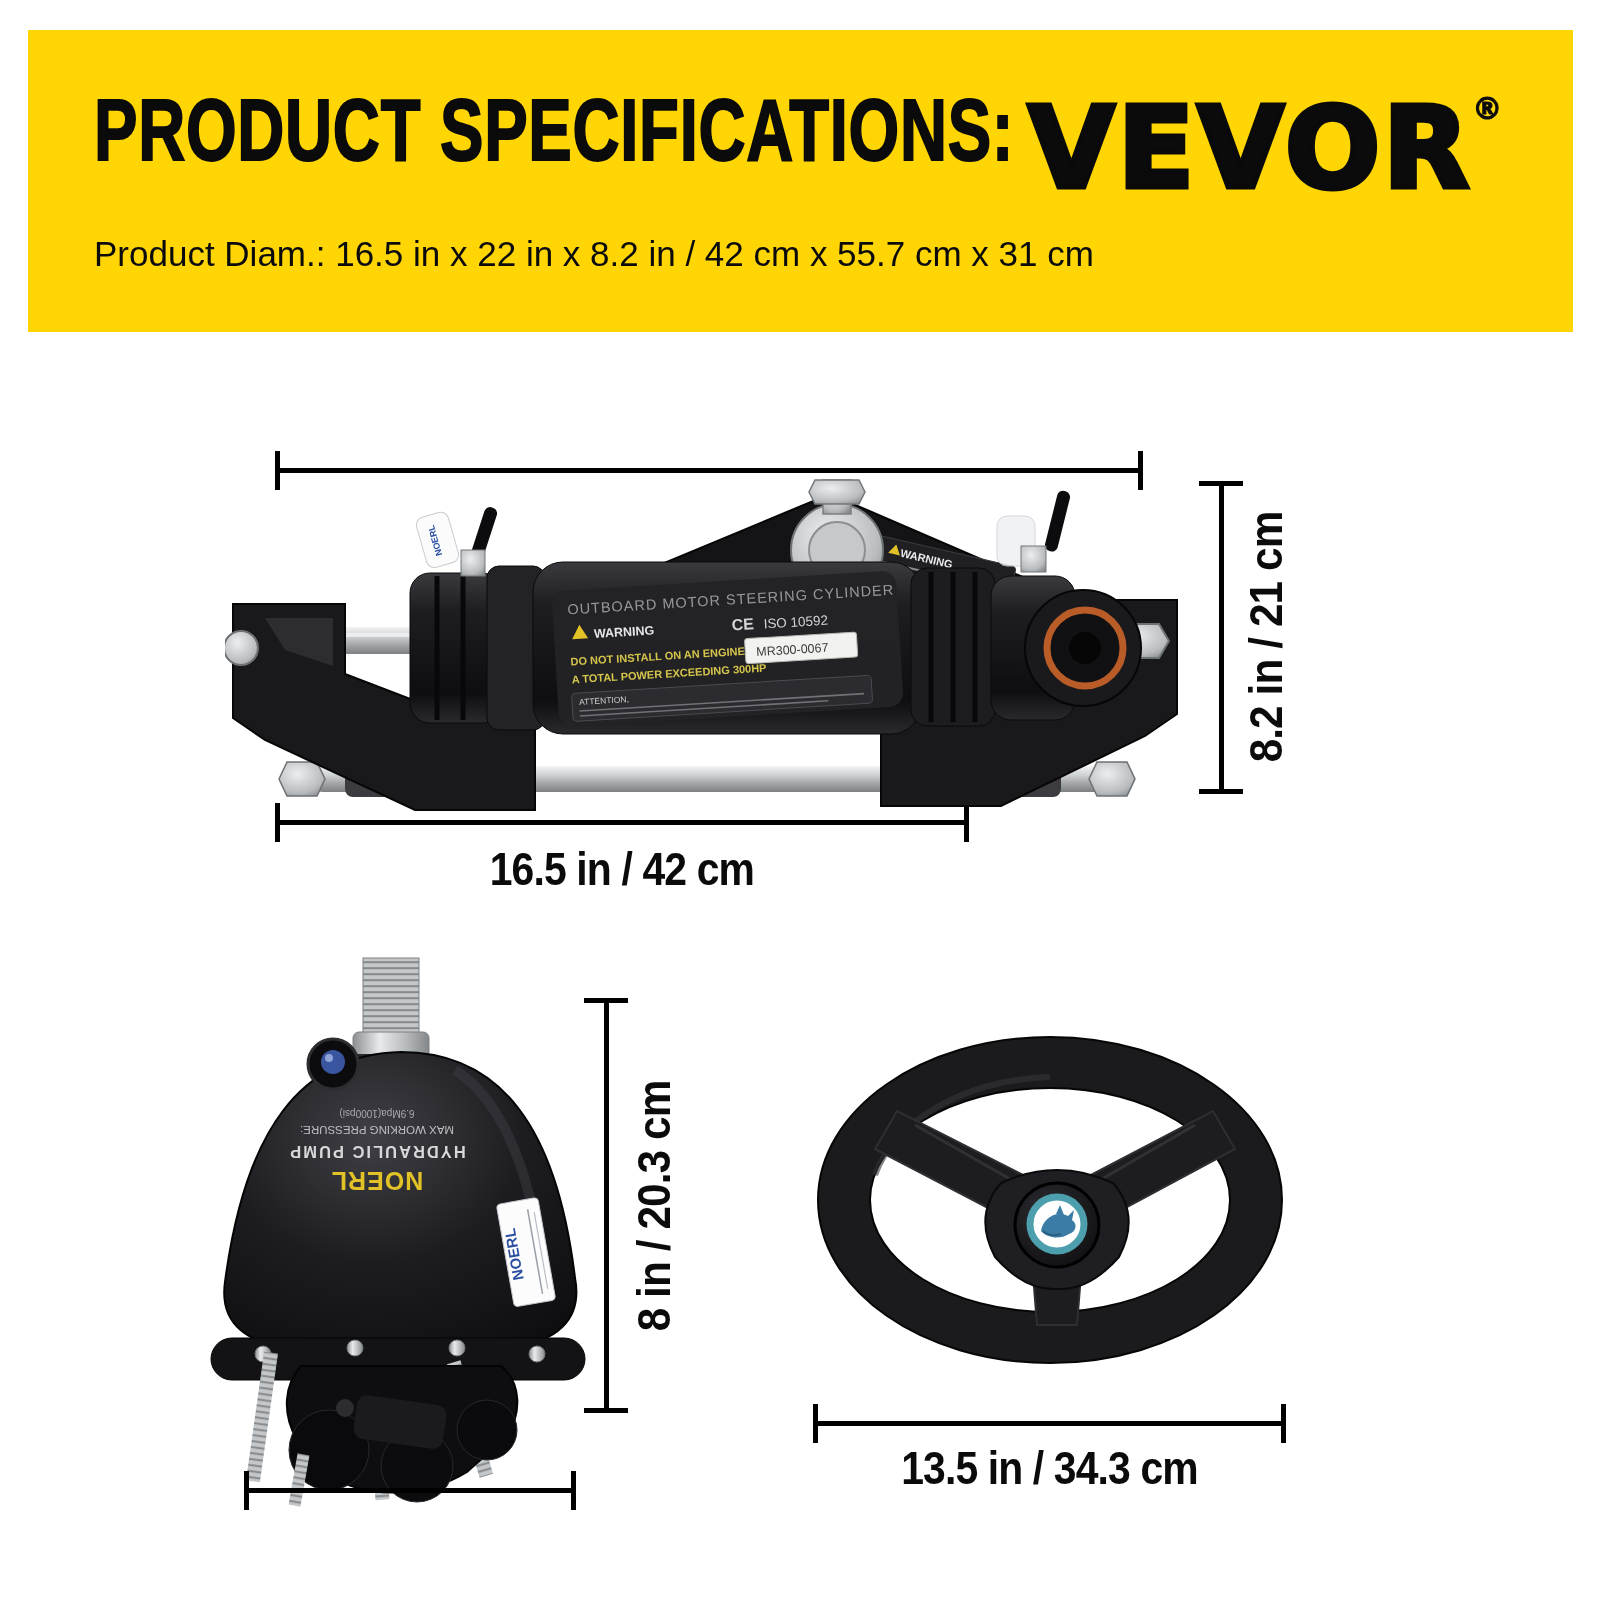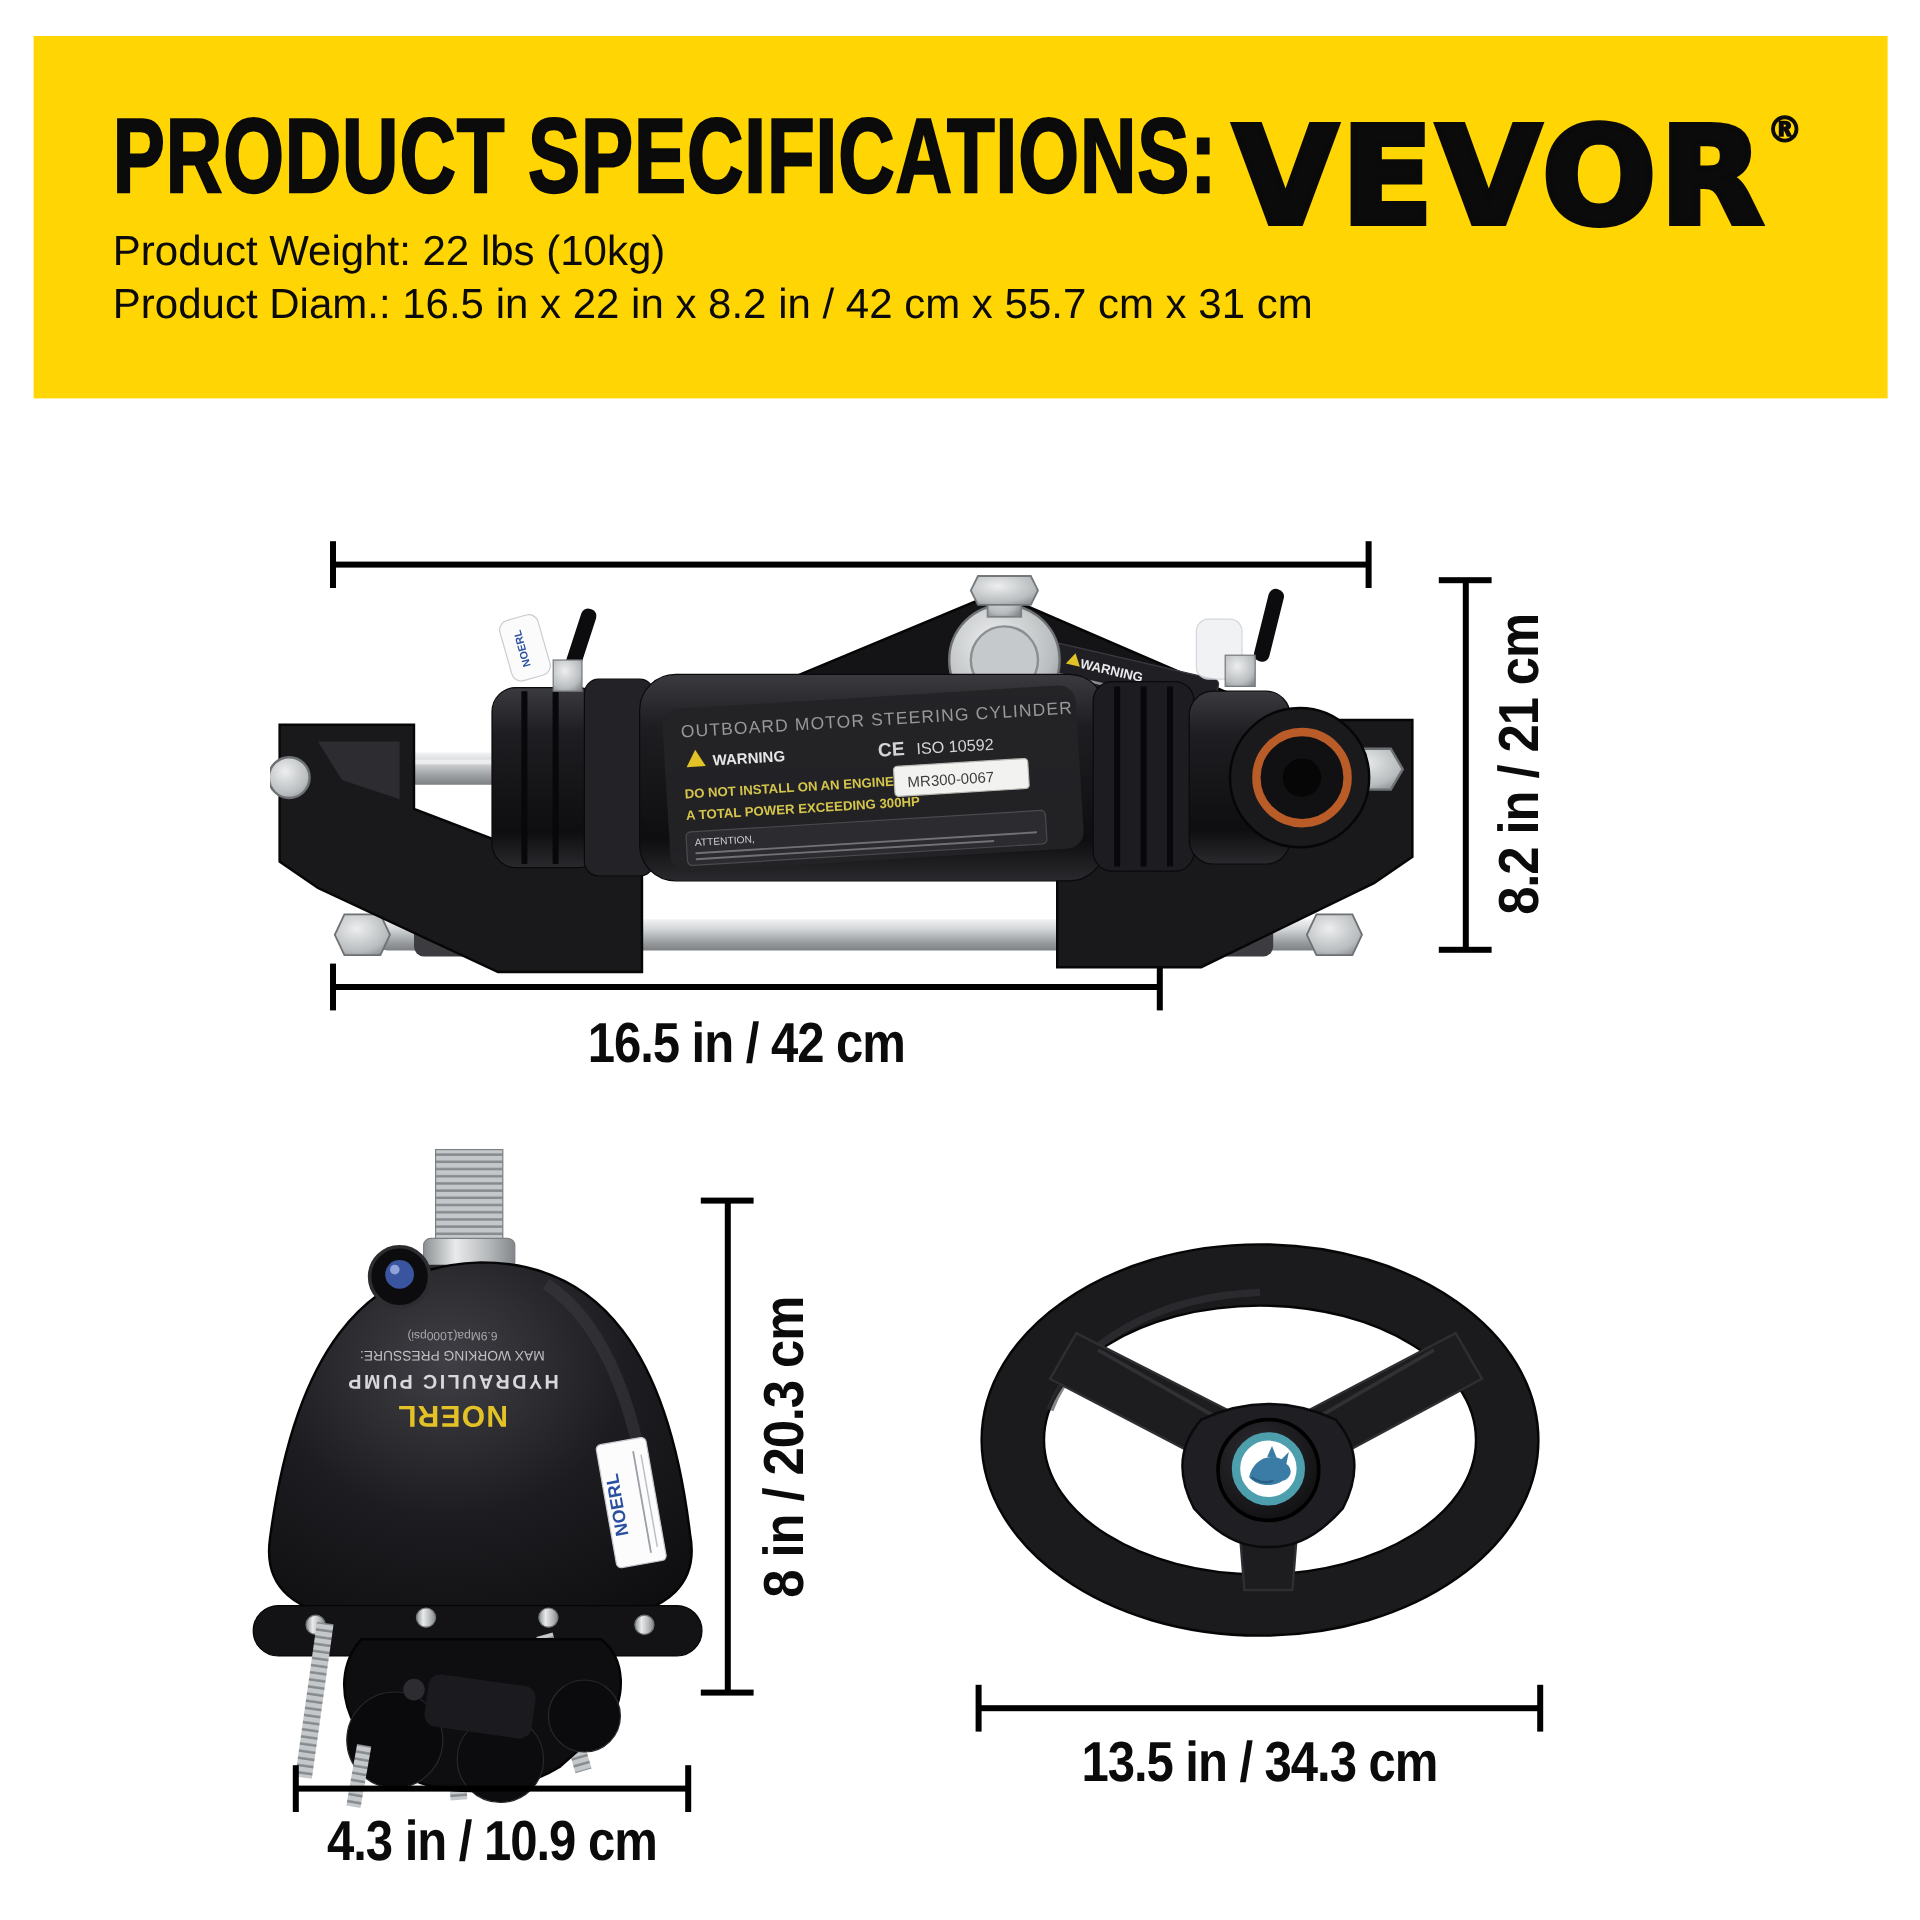--- a/index.html
+++ b/index.html
@@ -26,21 +26,20 @@
 </style>
 </head>
 <body>
 
 <div id="canvas">
 
   <div class="banner" id="bannerEl" style="background: rgb(255, 213, 3);">
     <div class="hdr-title">
       <span>PRODUCT SPECIFICATIONS:</span>
     </div>
-    <div class="hdr-line1">Product Weight: 22 lbs (10kg)</div>
     <div class="hdr-line2">Product Diam.: 16.5 in x 22 in x 8.2 in / 42 cm x 55.7 cm x 31 cm</div>
     <div class="brand">
       <span>VEVOR</span><span class="reg">®</span>
     </div>
   </div>
 
   <div class="hline" style="left:277px;top:468px;width:864px;"></div>
   <div class="vline" style="left:275px;top:451px;height:39px;"></div>
   <div class="vline" style="left:1138px;top:451px;height:39px;"></div>
 
@@ -238,21 +237,20 @@
   </svg>
 
   <div class="vline" style="left:604px;top:1000px;height:412px;"></div>
   <div class="hline" style="left:584px;top:998px;width:44px;"></div>
   <div class="hline" style="left:584px;top:1408px;width:44px;"></div>
   <div class="dim-label-rot" style="left:653px;top:1206px;"><span>8 in / 20.3 cm</span></div>
 
   <div class="hline" style="left:246px;top:1488px;width:327px;"></div>
   <div class="vline" style="left:244px;top:1471px;height:39px;"></div>
   <div class="vline" style="left:571px;top:1471px;height:39px;"></div>
-  <div class="dim-label" style="left:146px;top:1510px;width:527px;"><span>4.3 in / 10.9 cm</span></div>
 
   <svg style="position:absolute;left:805px;top:1025px;" width="500" height="380" viewBox="0 0 500 380">
     <defs>
       <radialGradient id="hubCap" cx="0.4" cy="0.35" r="0.85">
         <stop offset="0" stop-color="#2e2e33"></stop>
           <stop offset="1" stop-color="#0a0a0c"></stop>
       </radialGradient>
     </defs>
 
     <path fill-rule="evenodd" d="M245,12 C373,12 477,85 477,175 C477,265 373,338 245,338 C117,338 13,265 13,175 C13,85 117,12 245,12 Z

